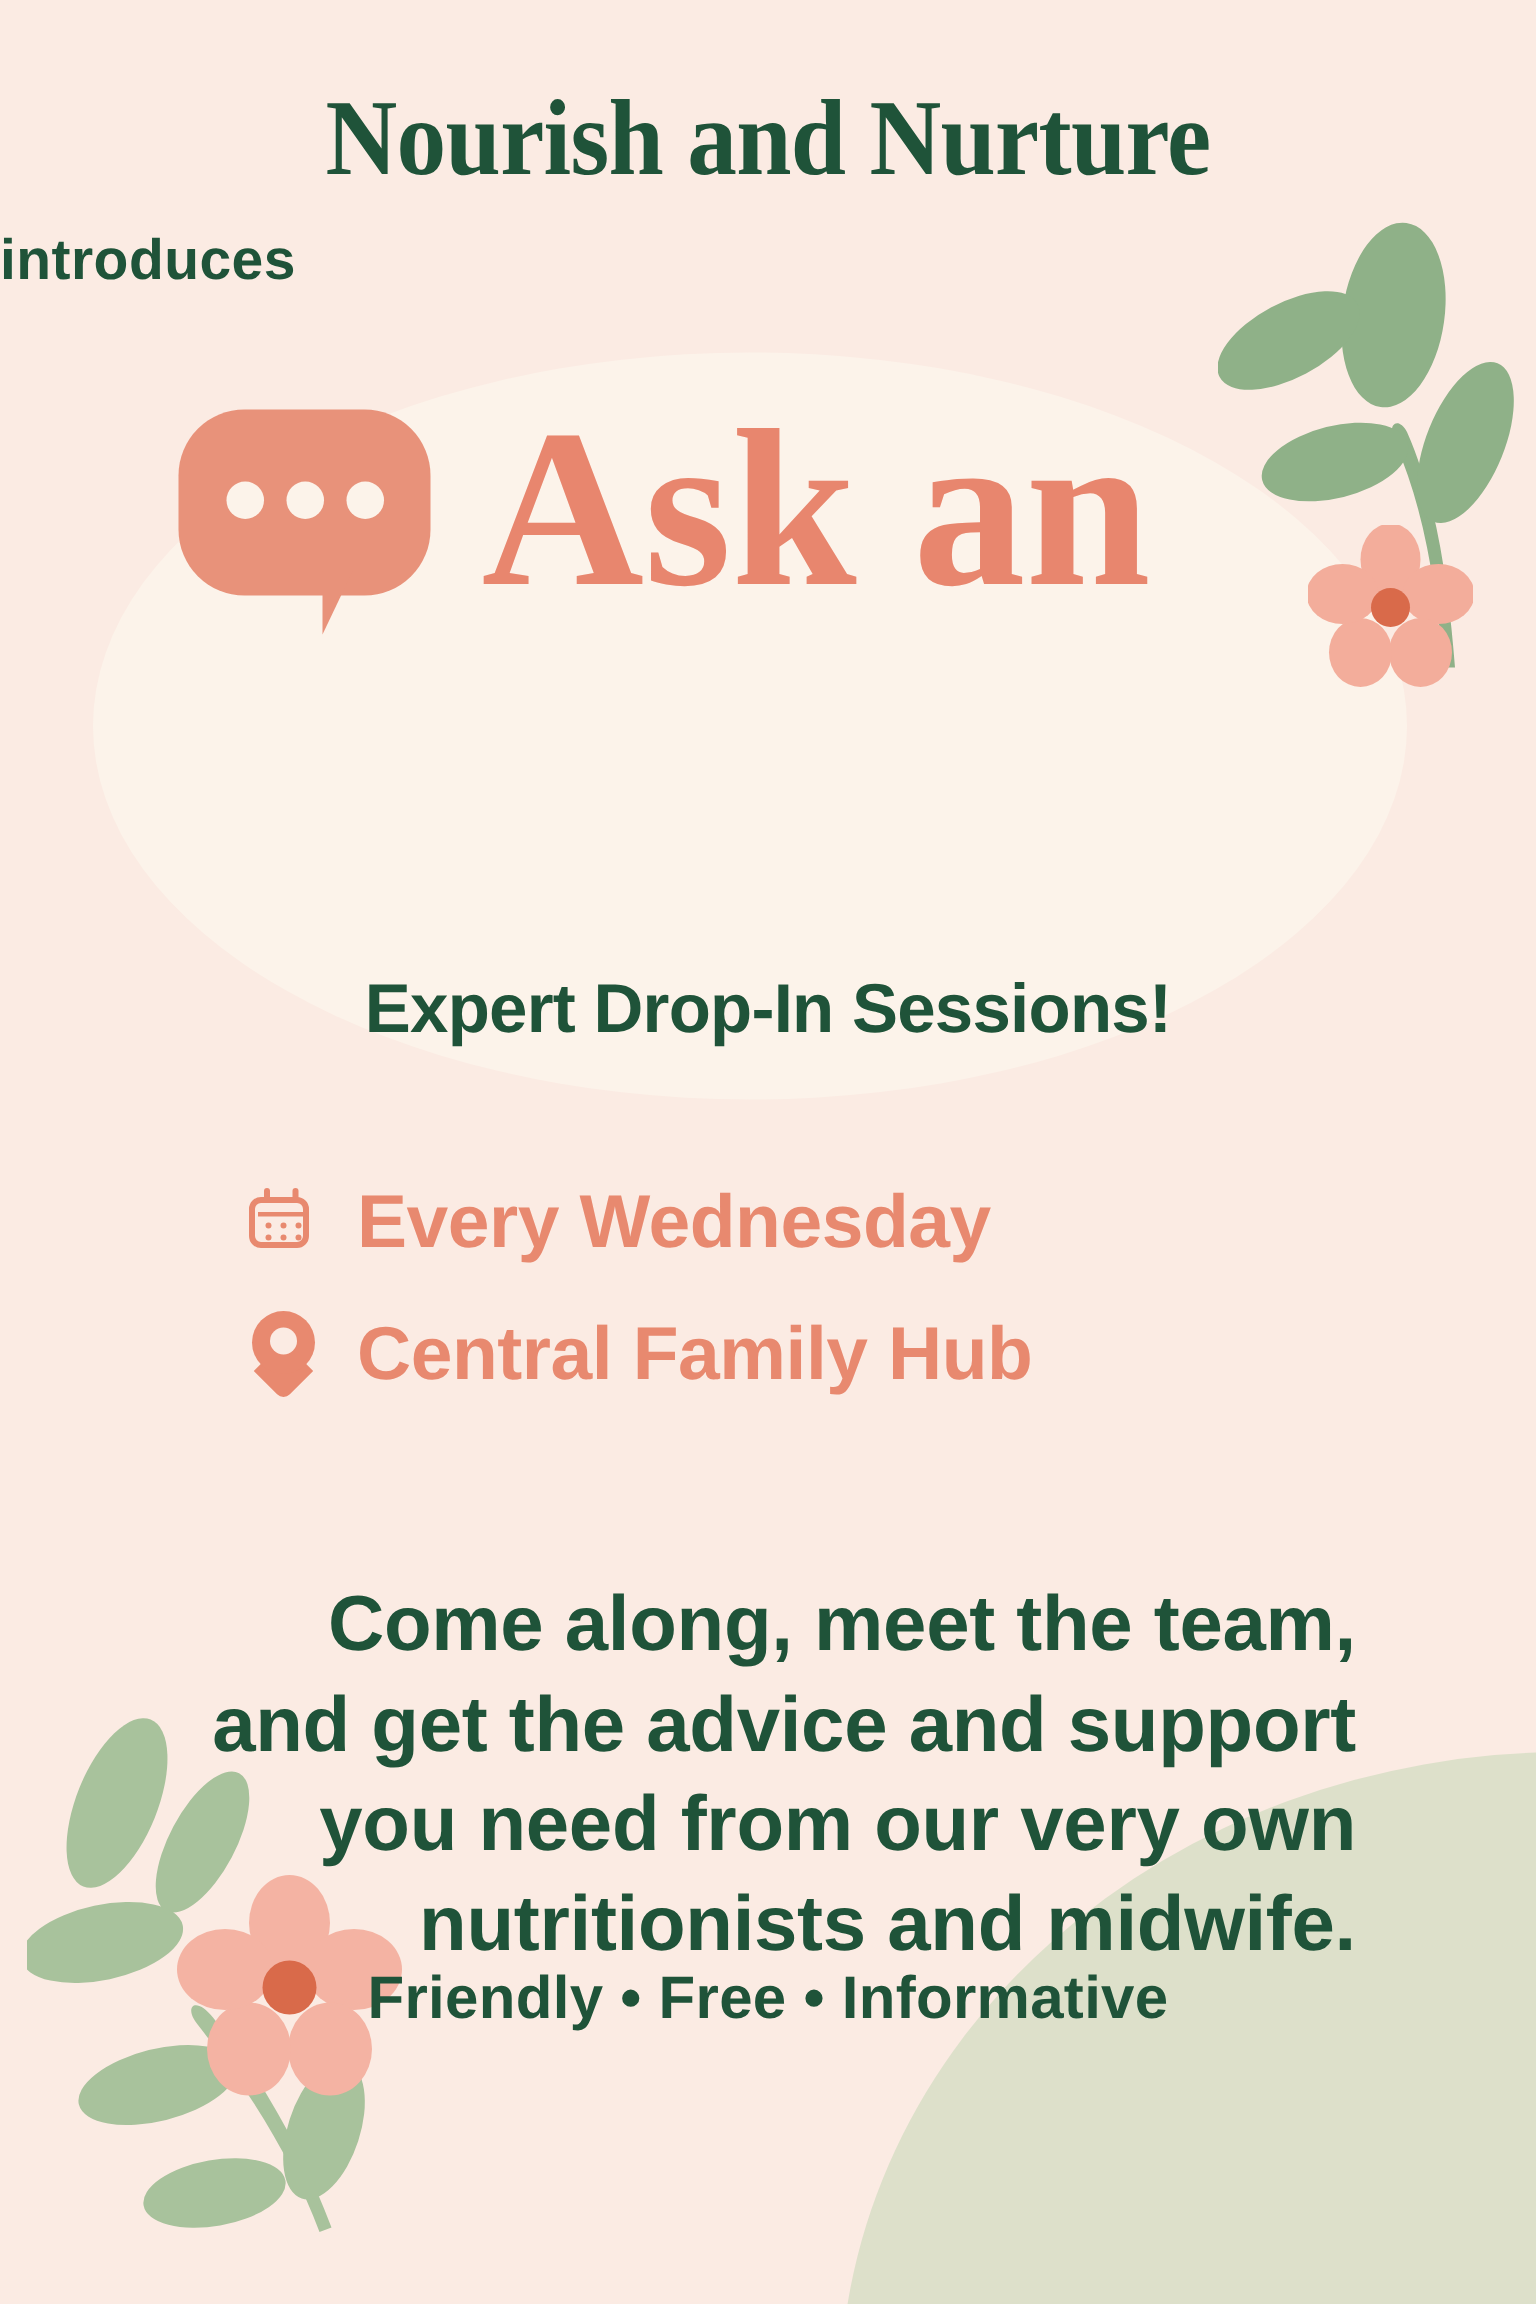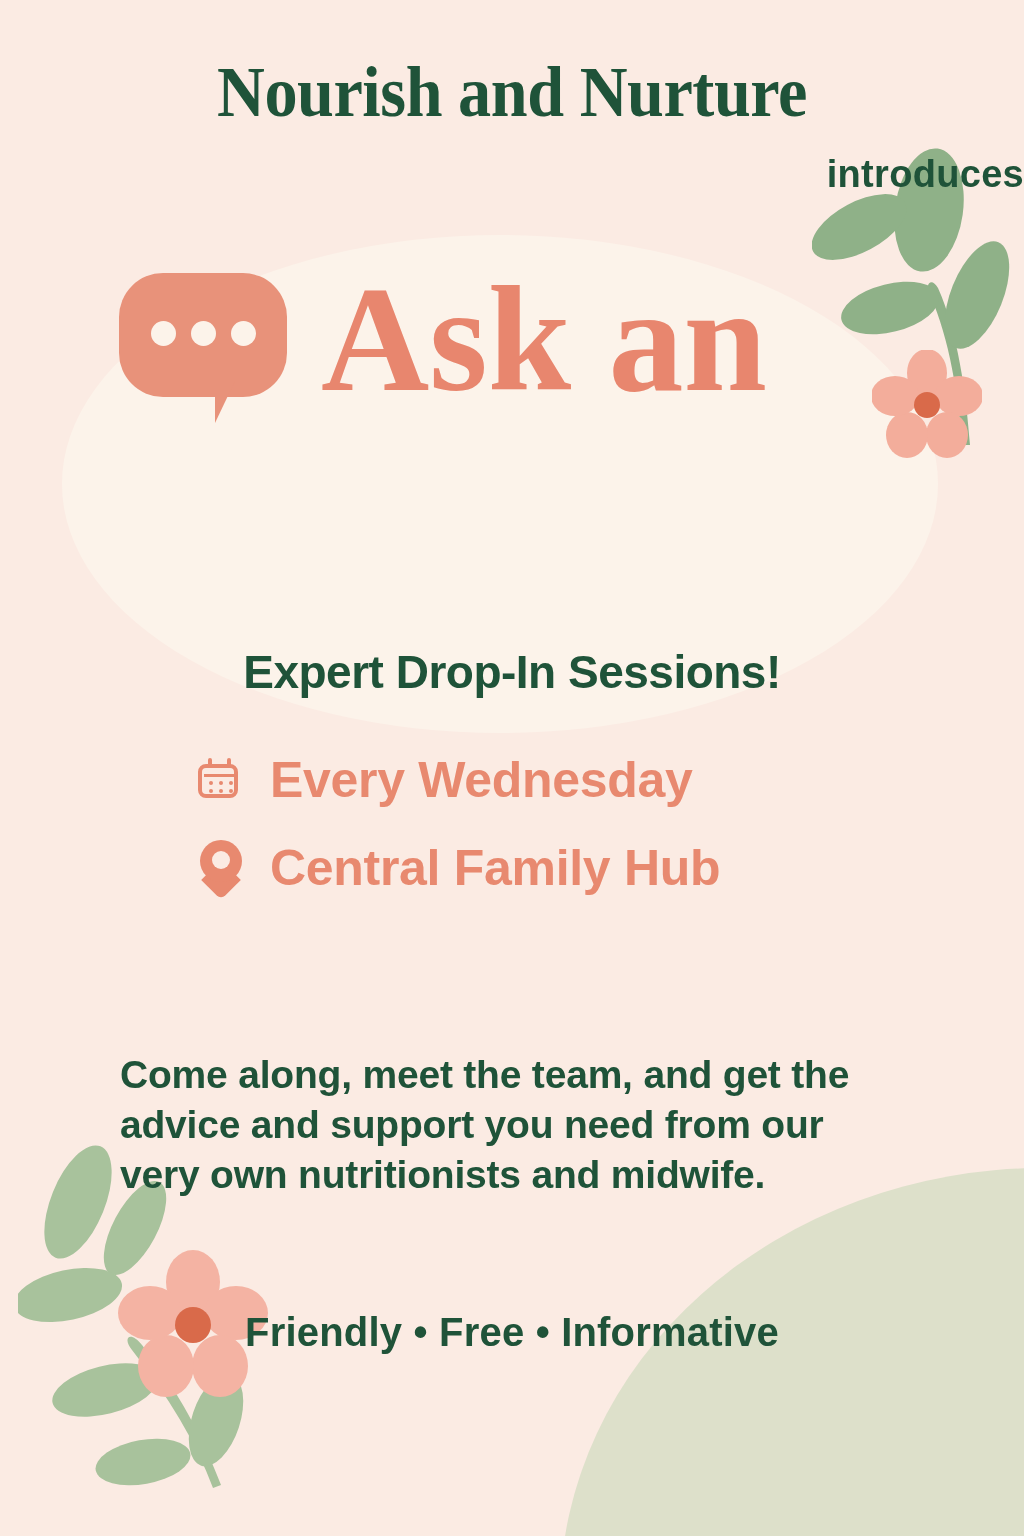--- a/index.html
+++ b/index.html
@@ -50,21 +50,21 @@
     font-size: 72px;
     line-height: 1;
     letter-spacing: -0.5px;
     color: #1F5339;
     transform: scaleX(0.92);
   }
   #introduces {
     position: absolute;
     left: 0; right: 0;
     top: 153px;
-    text-align: right;
+    text-align: left;
     font-size: 38px;
     font-weight: 700;
     letter-spacing: 0.3px;
     color: #1F5339;
   }
 
   #headline {
     position: absolute;
     left: 0; right: 0;
     top: 268px;
@@ -127,22 +127,21 @@
     font-size: 46px;
     font-weight: 700;
     letter-spacing: -0.5px;
     color: #1F5339;
   }
 
   
   #details {
     position: absolute;
     left: 0; right: 0;
-    top: 736px;
-    padding-left: 32px;
+    top: 770px;
   }
   .detail-row {
     display: flex;
     align-items: center;
     justify-content: flex-start;
     padding-left: 160px;
     height: 88px;
   }
   .detail-icon {
     width: 58px;
@@ -249,22 +248,22 @@
     background: #FBEBE3;
     z-index: 2;
   }
 
   
   #body-copy {
     position: absolute;
     left: 120px;
     width: 784px;
     top: 1050px;
-    text-align: left;
-    font-size: 39px;
+    text-align: right;
+    font-size: 52px;
     font-weight: 700;
     line-height: 1.28;
     color: #1F5339;
     letter-spacing: -0.2px;
   }
   #tagline {
     position: absolute;
     left: 0; right: 0;
     top: 1298px;
     text-align: center;

